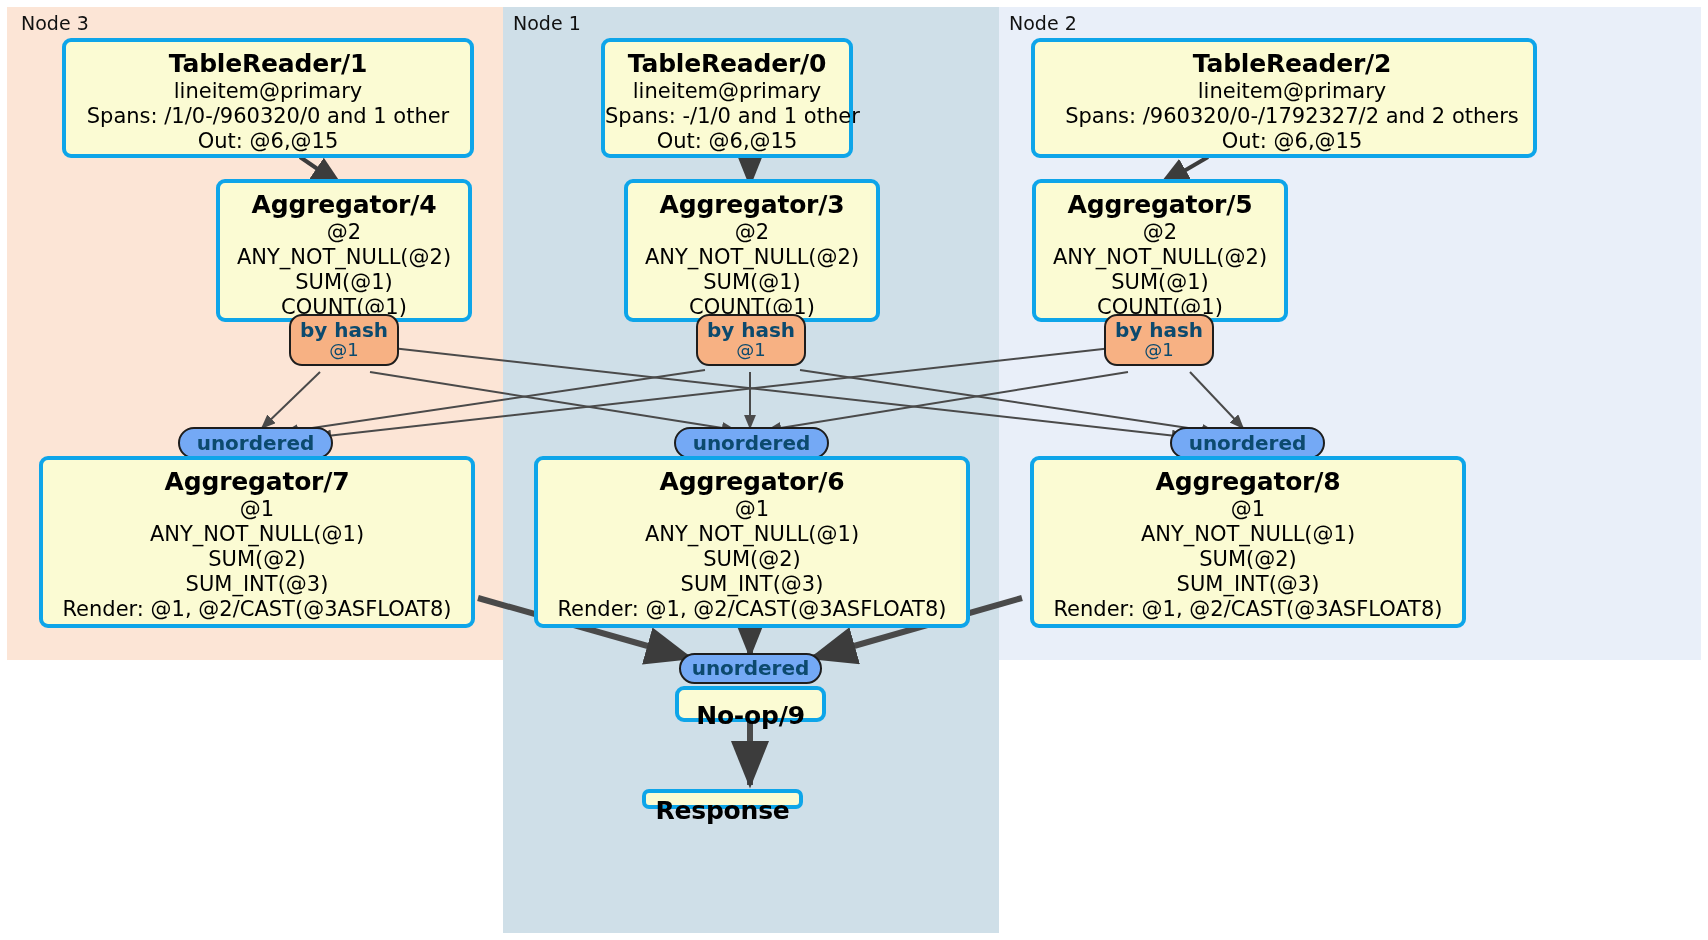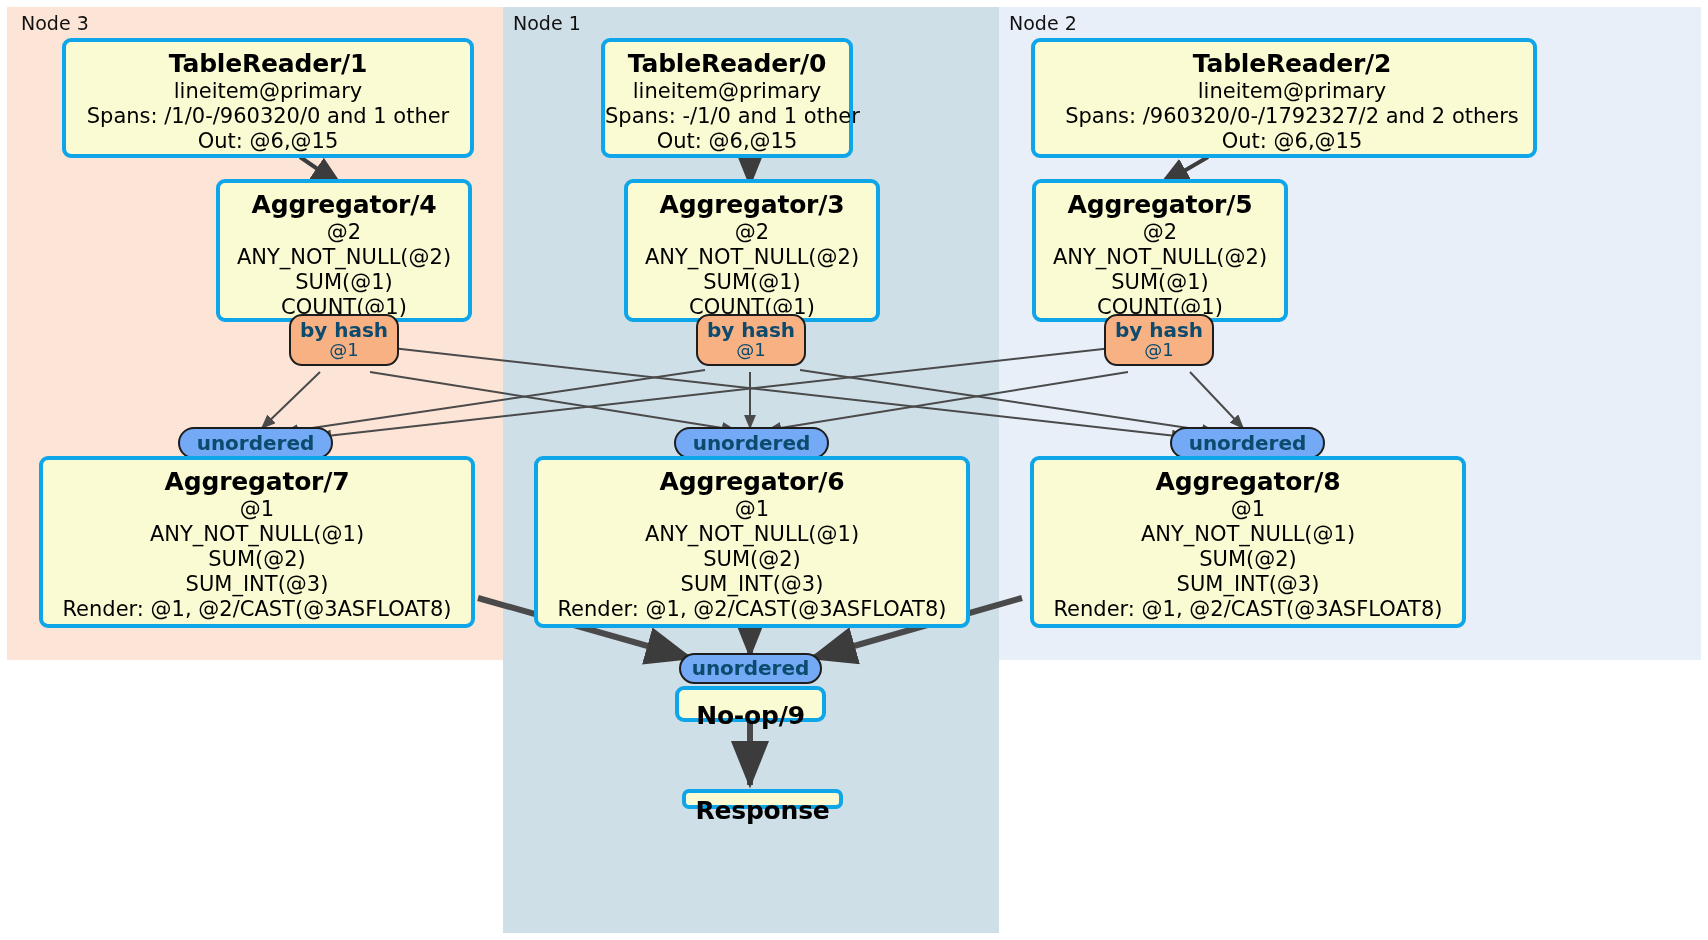--- a/index.html
+++ b/index.html
@@ -177,17 +177,17 @@
   </div>
 
   <div class="badge unord" style="left:679px;top:653px;width:143px;height:31px;">
     <div class="b1">unordered</div>
   </div>
 
   <div class="proc" style="left:675px;top:686px;width:151px;height:36px;padding-top:11px;">
     <div class="title">No-op/9</div>
   </div>
 
-  <div class="proc" style="left:682px;top:789px;width:161px;height:20px;padding-top:3px;border-radius:7px;">
+  <div class="proc" style="left:642px;top:789px;width:161px;height:20px;padding-top:3px;border-radius:7px;">
     <div class="title">Response</div>
   </div>
 
 </div>
 
 </body></html>

